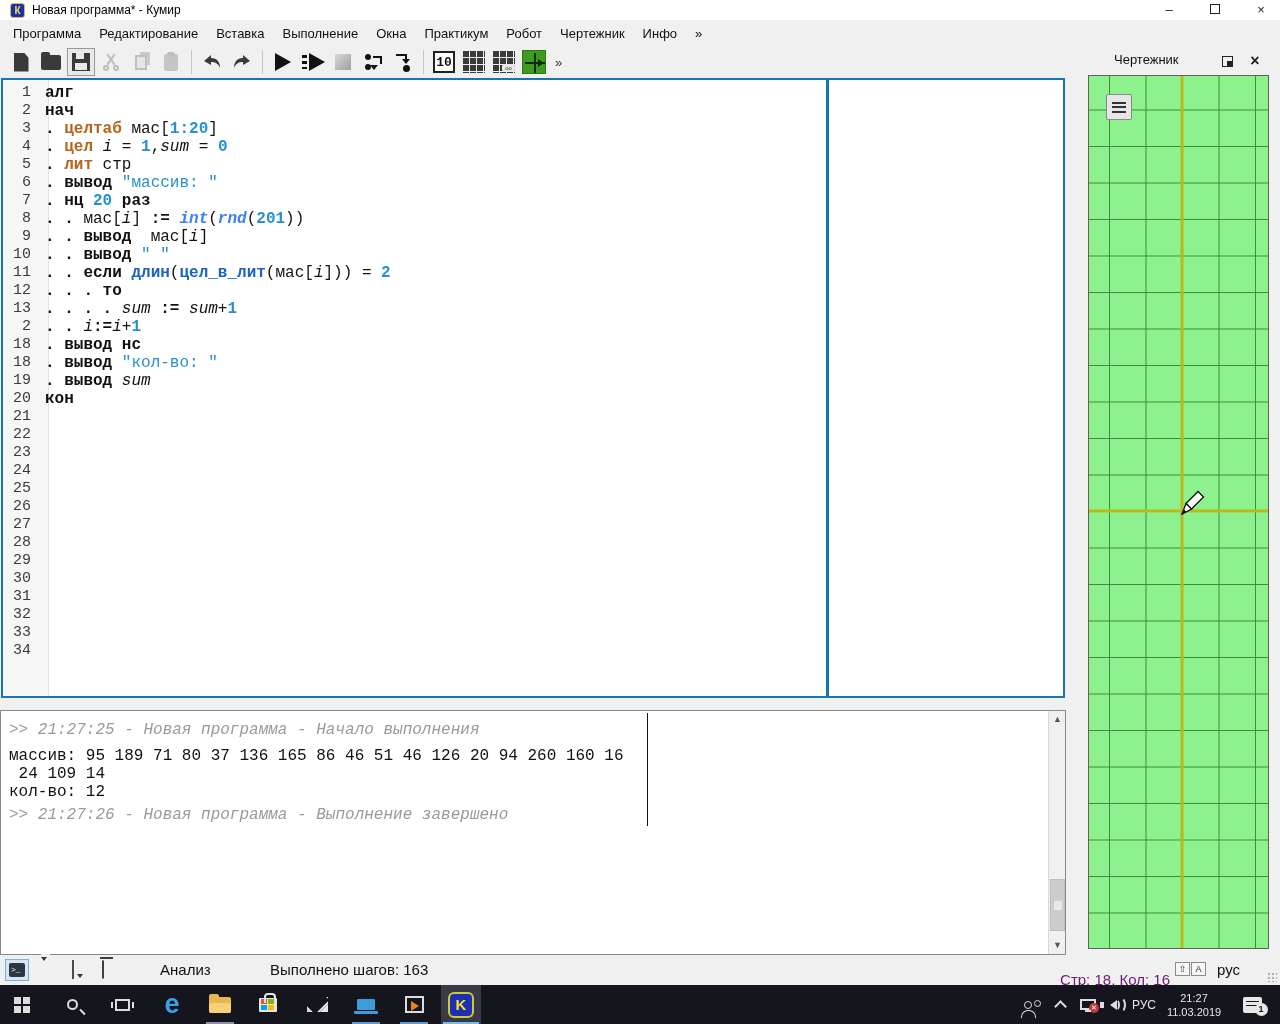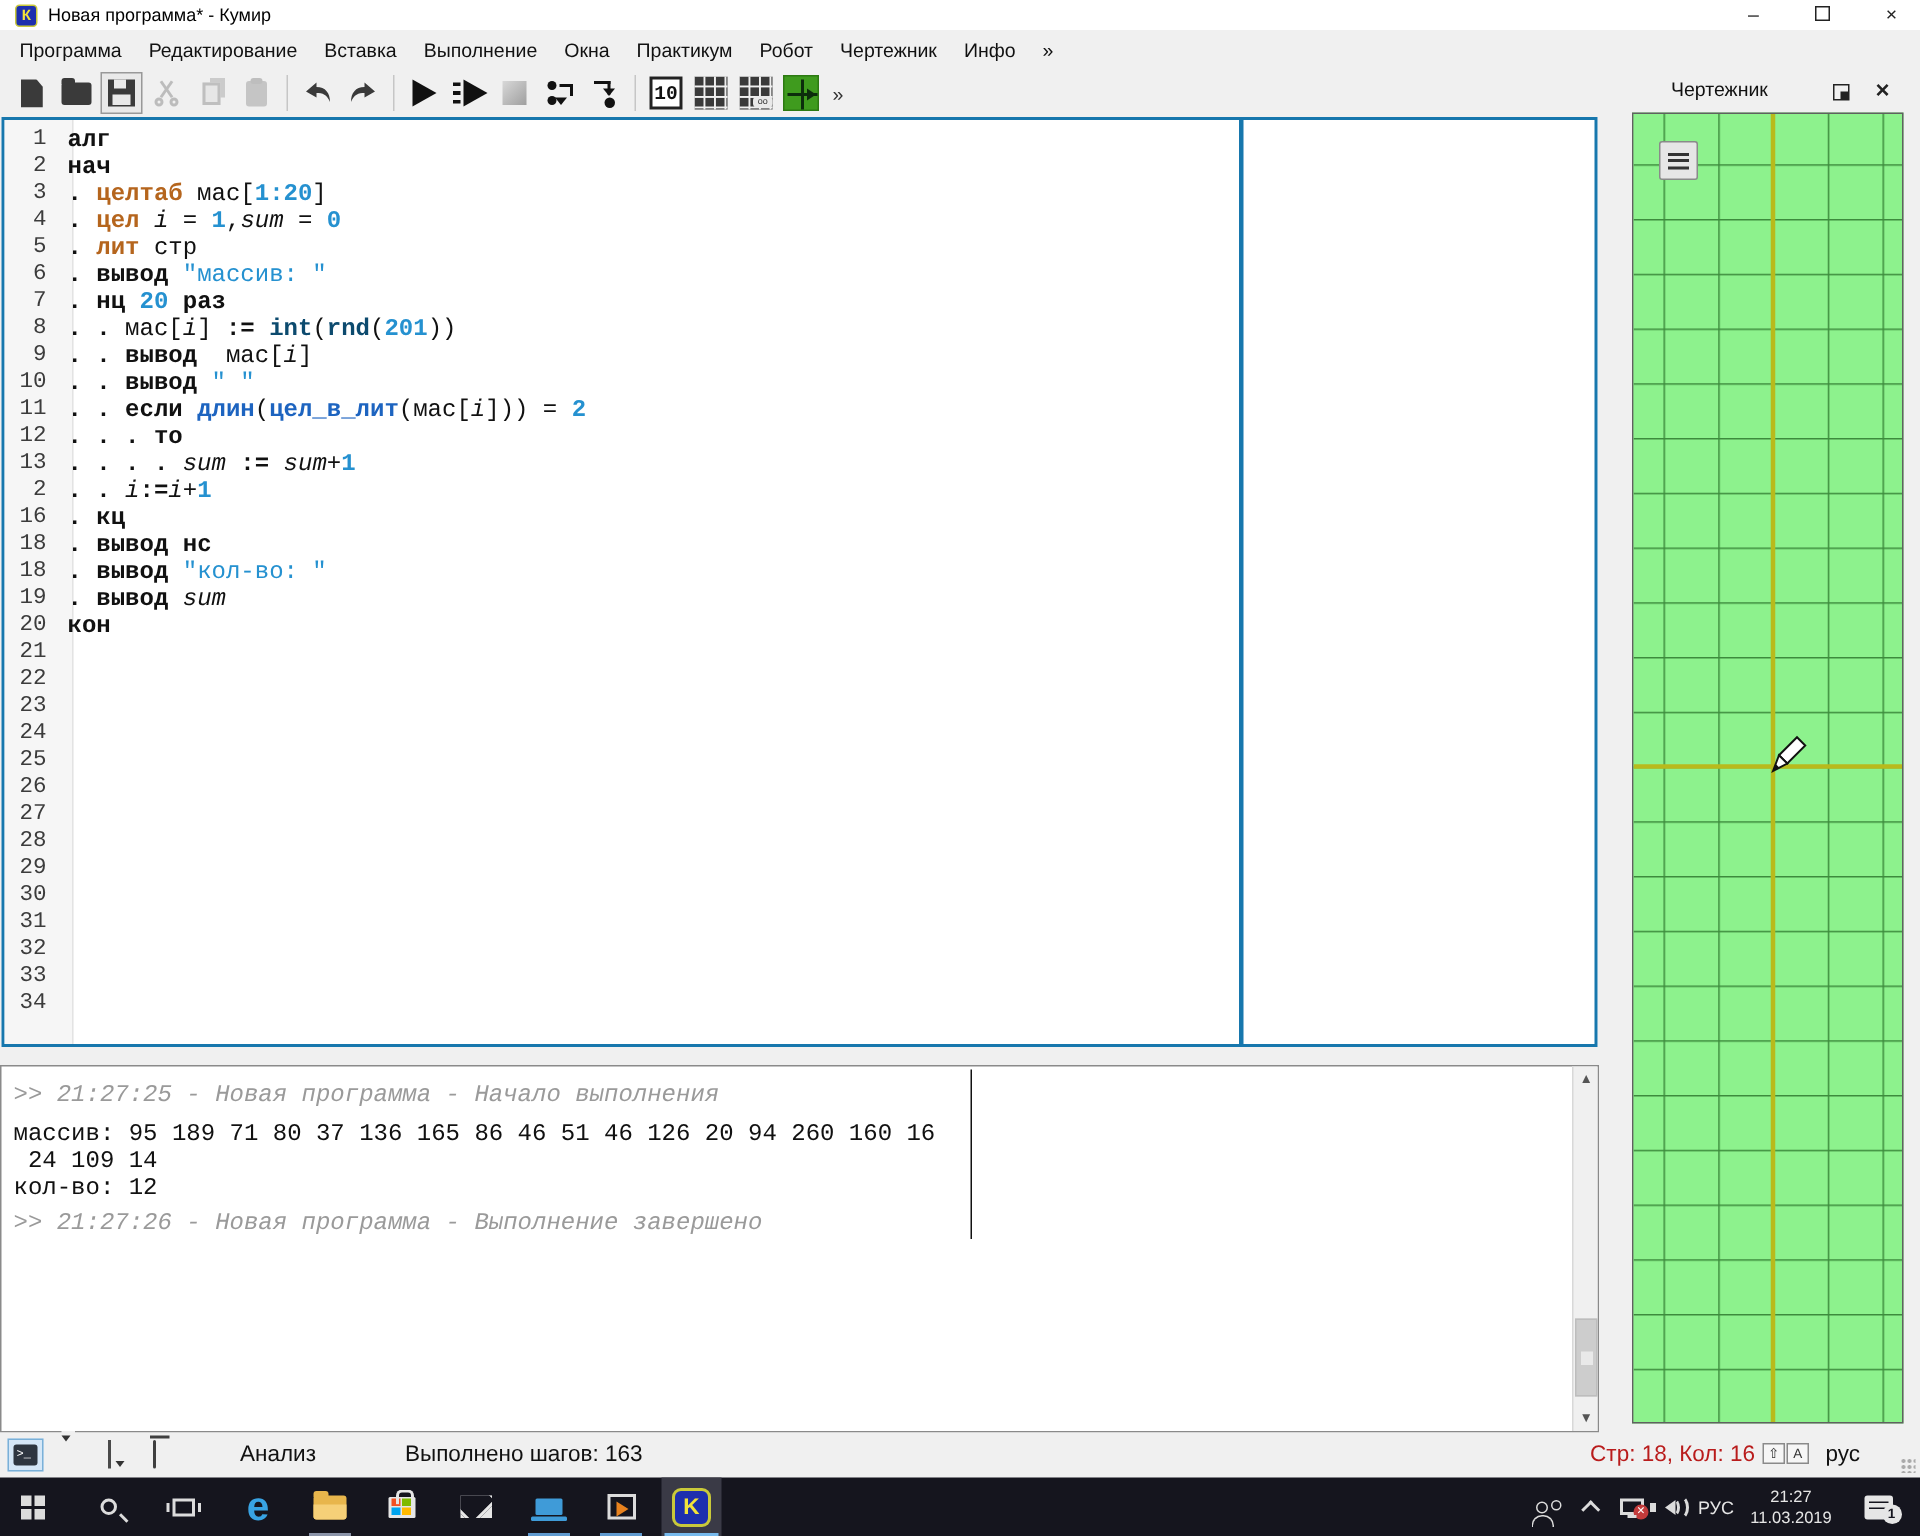--- a/index.html
+++ b/index.html
@@ -72,21 +72,21 @@
   #code-rows{position:absolute;left:0;top:4px;width:820px}
   .crow{height:18px;line-height:18px;white-space:pre;display:flex}
   .ln{width:38px;text-align:right;padding-right:10px;color:#3c3c3c;font-size:15px;flex:none}
   .cline{padding-left:4px}
   .tok-ind{font-weight:bold;color:#111}
   .tok-kw{font-weight:bold;color:#111}
   .tok-type{font-weight:bold;color:#b5651d}
   .tok-num{font-weight:bold;color:#2591d0}
   .tok-str{color:#2591d0}
   .tok-fn{font-weight:bold;color:#1d64c0}
-  .tok-fni{font-weight:bold;color:#0c4a6e}
+  .tok-fni{font-weight:bold;font-style:italic;color:#3b82f6}
   .tok-var{font-style:italic;color:#111}
   .tok-op{font-weight:bold;color:#111}
   .tok-pl{color:#111}
   
   #output{position:absolute;left:0;top:710px;width:1066px;height:245px;background:#fff;border:1px solid #8a8a8a}
   #output-lines{position:absolute;left:8px;top:10px;right:24px;font-family:"Liberation Mono",monospace;font-size:16px}
   .oline{height:18px;line-height:18px;white-space:pre;color:#111}
   .oline.log{color:#9a9a9a;font-style:italic}
   .oline.log:first-child{margin-bottom:8px}
   .oline.log:last-child{margin-top:5px}
@@ -113,21 +113,21 @@
   #sb-save{left:38px}#sb-copy{left:72px}#sb-trash{left:102px}
   #sb-save .fl{width:15px;height:15px;background:#3f3f3f;position:relative}
   #sb-save .fl:before{content:"";position:absolute;left:3px;top:0;width:7px;height:5px;background:#f0f0f0}
   #sb-save .fl:after{content:"";position:absolute;left:3px;bottom:1px;width:9px;height:6px;background:#f0f0f0}
   .drop{position:absolute;right:-9px;bottom:0;width:0;height:0;border-top:4px solid #333;border-left:3.5px solid transparent;border-right:3.5px solid transparent}
   #sb-copy .cp{width:11px;height:13px;border:1.5px solid #4a4a4a;background:#f0f0f0;box-shadow:3px -3px 0 -1px #777}
   #sb-trash .tr{width:11px;height:13px;border:1.5px solid #3f3f3f;border-radius:1px;position:relative}
   #sb-trash .tr:before{content:"";position:absolute;left:-3px;top:-4px;width:13px;height:2px;background:#3f3f3f}
   #sb-mode{position:absolute;left:160px;top:6px;color:#111}
   #sb-steps{position:absolute;left:270px;top:6px;color:#111}
-  #sb-cursor{position:absolute;right:110px;top:6px;color:#b91c1c}
+  #sb-cursor{position:absolute;right:110px;top:16px;color:#701a75}
   .kbd-ind{position:absolute;top:7px;width:15px;height:14px;border:1px solid #8a8a8a;font-size:9px;
     text-align:center;line-height:12px;color:#333;background:#f6f6f6}
   #kbd-caps{right:90px}#kbd-lang{right:74px}
   #sb-layout{position:absolute;right:40px;top:6px;color:#111}
   #sb-grip{position:absolute;right:3px;bottom:3px;width:10px;height:10px;
     background:radial-gradient(circle at 2px 2px,#aaa 1.2px,transparent 1.5px);background-size:4px 4px}
   
   #taskbar{position:absolute;left:0;top:985px;width:1280px;height:39px;background:#15151e}
   .task-btn{position:absolute;top:0;height:39px;width:44px;display:flex;align-items:center;justify-content:center}
   .underline{position:absolute;bottom:0;left:8px;right:8px;height:2px;background:#5f9ad0}
@@ -308,21 +308,20 @@
       <div class="crow"><span class="ln">5</span><span class="cline"><span class="tok-ind">. </span><span class="tok-type">лит</span><span class="tok-pl"> стр</span></span></div>
       <div class="crow"><span class="ln">6</span><span class="cline"><span class="tok-ind">. </span><span class="tok-kw">вывод</span><span class="tok-pl"> </span><span class="tok-str">"массив: "</span></span></div>
       <div class="crow"><span class="ln">7</span><span class="cline"><span class="tok-ind">. </span><span class="tok-kw">нц</span><span class="tok-pl"> </span><span class="tok-num">20</span><span class="tok-pl"> </span><span class="tok-kw">раз</span></span></div>
       <div class="crow"><span class="ln">8</span><span class="cline"><span class="tok-ind">. . </span><span class="tok-pl">мас[</span><span class="tok-var">i</span><span class="tok-pl">] </span><span class="tok-op">:=</span><span class="tok-pl"> </span><span class="tok-fni">int</span><span class="tok-pl">(</span><span class="tok-fni">rnd</span><span class="tok-pl">(</span><span class="tok-num">201</span><span class="tok-pl">))</span></span></div>
       <div class="crow"><span class="ln">9</span><span class="cline"><span class="tok-ind">. . </span><span class="tok-kw">вывод</span><span class="tok-pl">  мас[</span><span class="tok-var">i</span><span class="tok-pl">]</span></span></div>
       <div class="crow"><span class="ln">10</span><span class="cline"><span class="tok-ind">. . </span><span class="tok-kw">вывод</span><span class="tok-pl"> </span><span class="tok-str">" "</span></span></div>
       <div class="crow"><span class="ln">11</span><span class="cline"><span class="tok-ind">. . </span><span class="tok-kw">если</span><span class="tok-pl"> </span><span class="tok-fn">длин</span><span class="tok-pl">(</span><span class="tok-fn">цел_в_лит</span><span class="tok-pl">(мас[</span><span class="tok-var">i</span><span class="tok-pl">])) = </span><span class="tok-num">2</span></span></div>
       <div class="crow"><span class="ln">12</span><span class="cline"><span class="tok-ind">. . . </span><span class="tok-kw">то</span></span></div>
       <div class="crow"><span class="ln">13</span><span class="cline"><span class="tok-ind">. . . . </span><span class="tok-var">sum</span><span class="tok-pl"> </span><span class="tok-op">:=</span><span class="tok-pl"> </span><span class="tok-var">sum</span><span class="tok-pl">+</span><span class="tok-num">1</span></span></div>
       <div class="crow"><span class="ln">2</span><span class="cline"><span class="tok-ind">. . </span><span class="tok-var">i</span><span class="tok-op">:=</span><span class="tok-var">i</span><span class="tok-pl">+</span><span class="tok-num">1</span></span></div>
-      <div class="crow"><span class="ln">16</span><span class="cline"><span class="tok-ind">. </span><span class="tok-kw">кц</span></span></div>
       <div class="crow"><span class="ln">18</span><span class="cline"><span class="tok-ind">. </span><span class="tok-kw">вывод</span><span class="tok-pl"> </span><span class="tok-kw">нс</span></span></div>
       <div class="crow"><span class="ln">18</span><span class="cline"><span class="tok-ind">. </span><span class="tok-kw">вывод</span><span class="tok-pl"> </span><span class="tok-str">"кол-во: "</span></span></div>
       <div class="crow"><span class="ln">19</span><span class="cline"><span class="tok-ind">. </span><span class="tok-kw">вывод</span><span class="tok-pl"> </span><span class="tok-var">sum</span></span></div>
       <div class="crow"><span class="ln">20</span><span class="cline"><span class="tok-kw">кон</span></span></div>
       <div class="crow"><span class="ln">21</span><span class="cline"></span></div>
       <div class="crow"><span class="ln">22</span><span class="cline"></span></div>
       <div class="crow"><span class="ln">23</span><span class="cline"></span></div>
       <div class="crow"><span class="ln">24</span><span class="cline"></span></div>
       <div class="crow"><span class="ln">25</span><span class="cline"></span></div>
       <div class="crow"><span class="ln">26</span><span class="cline"></span></div>

